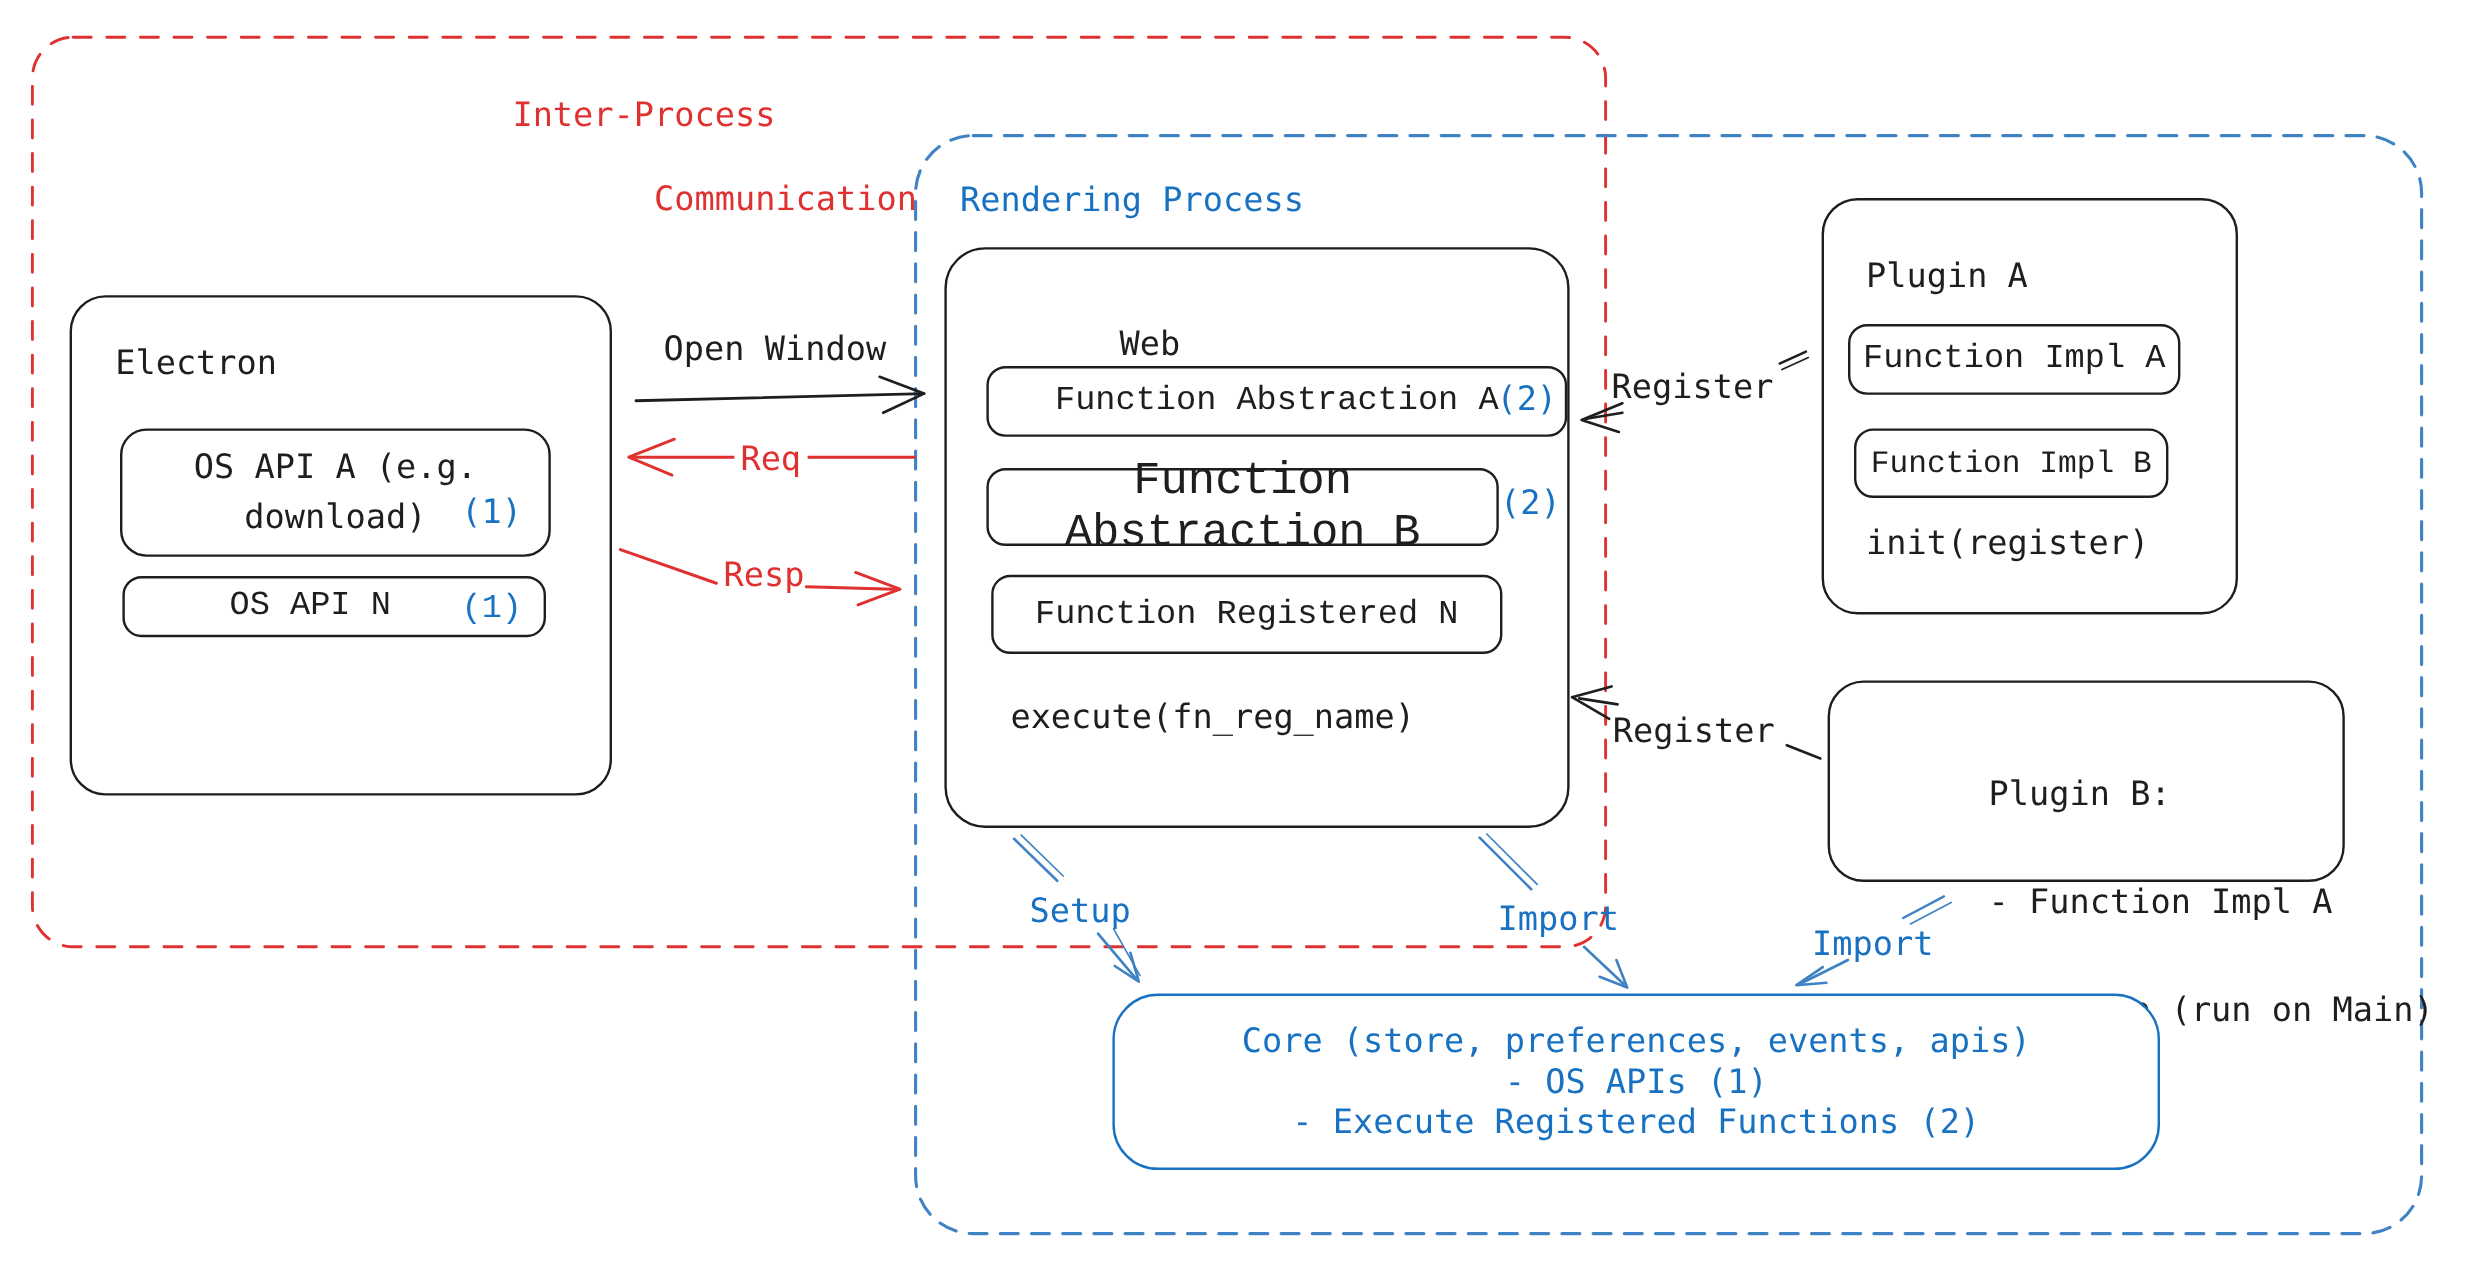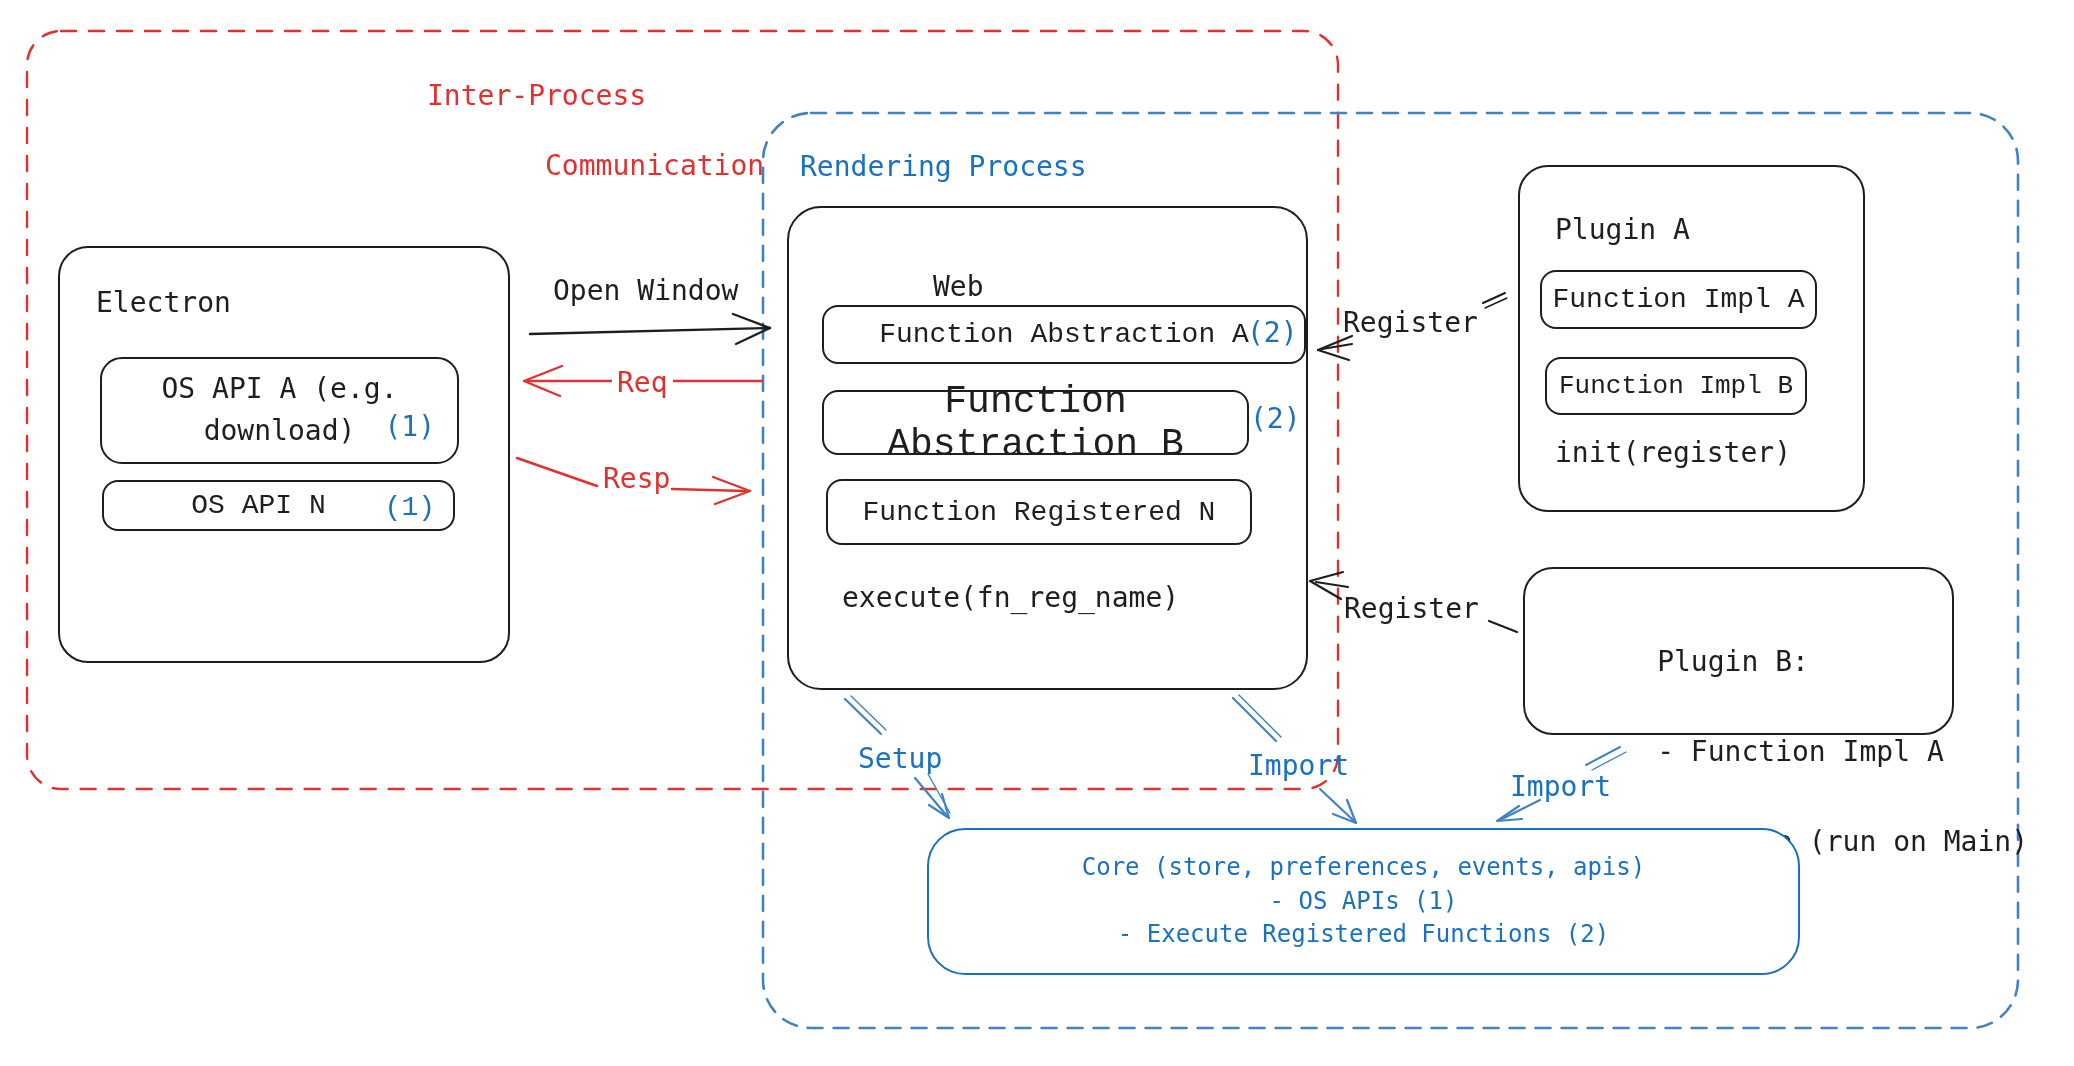--- a/index.html
+++ b/index.html
@@ -28,21 +28,21 @@
 
   .badge{position:absolute;font-size:28px;color:var(--blue);white-space:pre;}
 
   .edge-label{position:absolute;font-size:28px;white-space:pre;}
   .label-bg{background:var(--bg);padding:0 5px;}
 
   .core-box{
     position:absolute;left:927px;top:828px;width:873px;height:147px;
     border:2px solid var(--blue);border-radius:38px;background:var(--bg);
     display:flex;flex-direction:column;justify-content:center;
-    text-align:center;color:var(--blue);font-size:24px;line-height:33.5px;
+    text-align:center;color:var(--blue);font-size:28px;line-height:33.5px;
   }
 
   svg .sb{stroke:var(--black);}
   svg .sr{stroke:var(--red);}
   svg .su{stroke:var(--dashblue);}
   svg line,svg path,svg rect{fill:none;stroke-linecap:round;stroke-linejoin:round;}
 </style>
 </head>
 <body>
 

